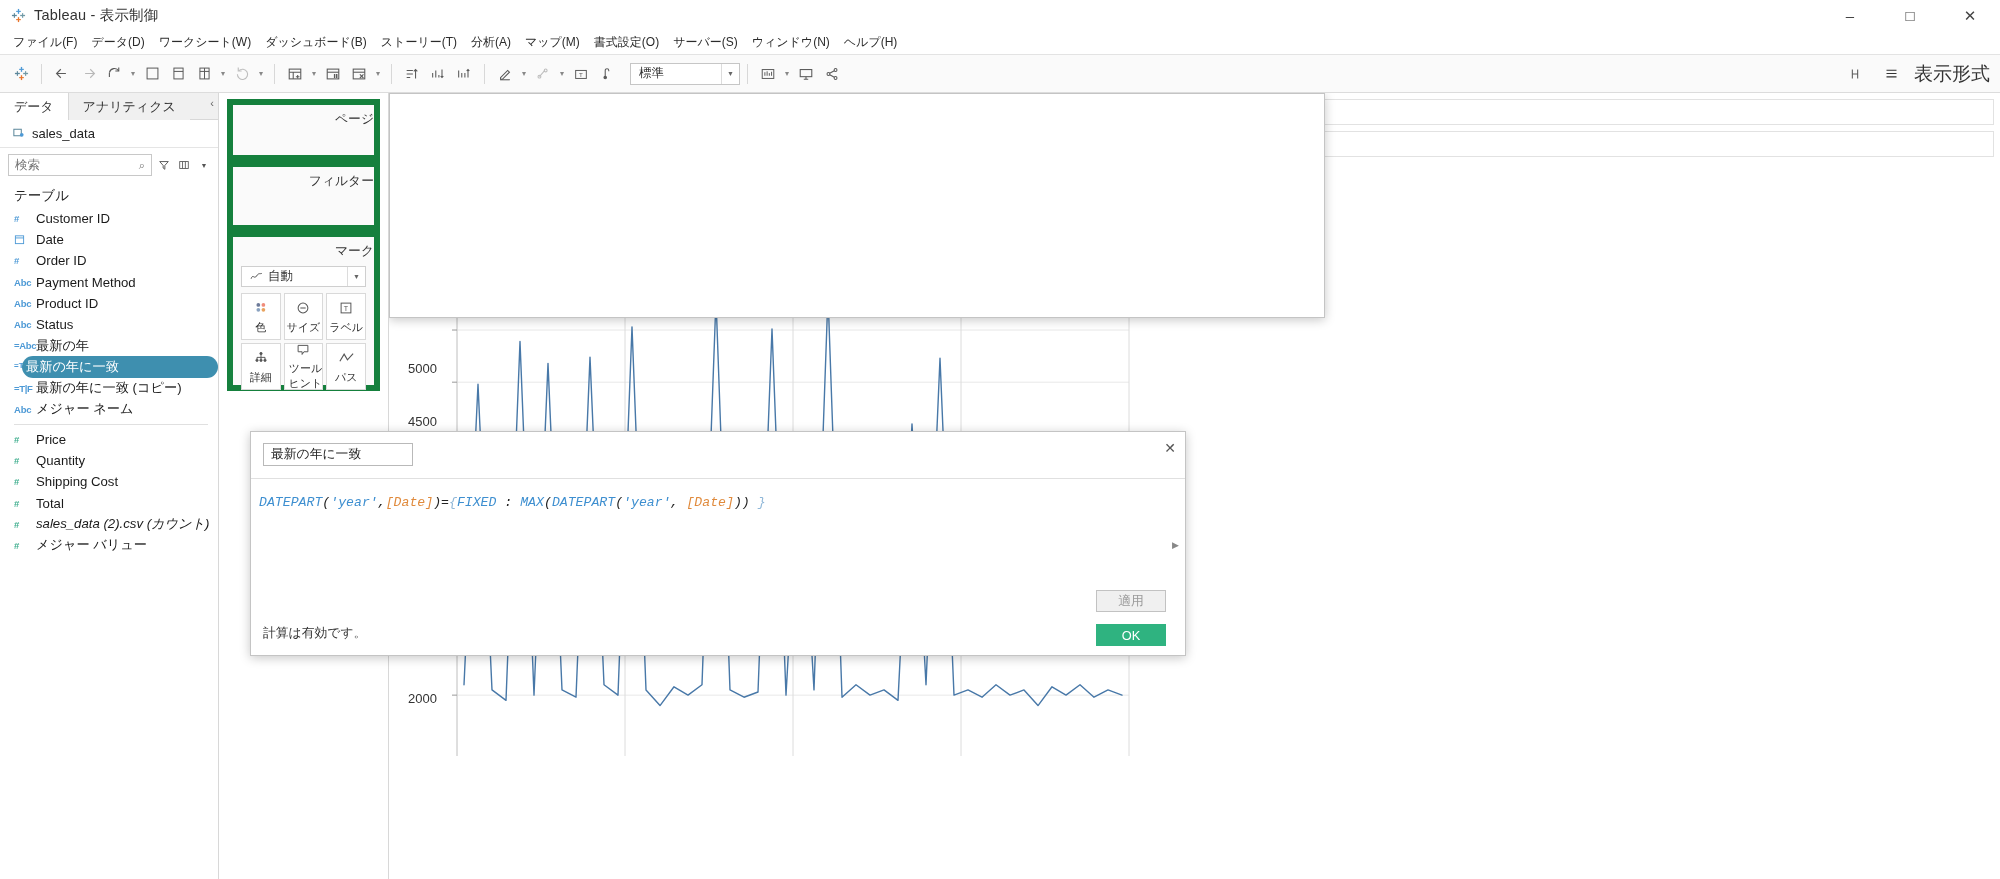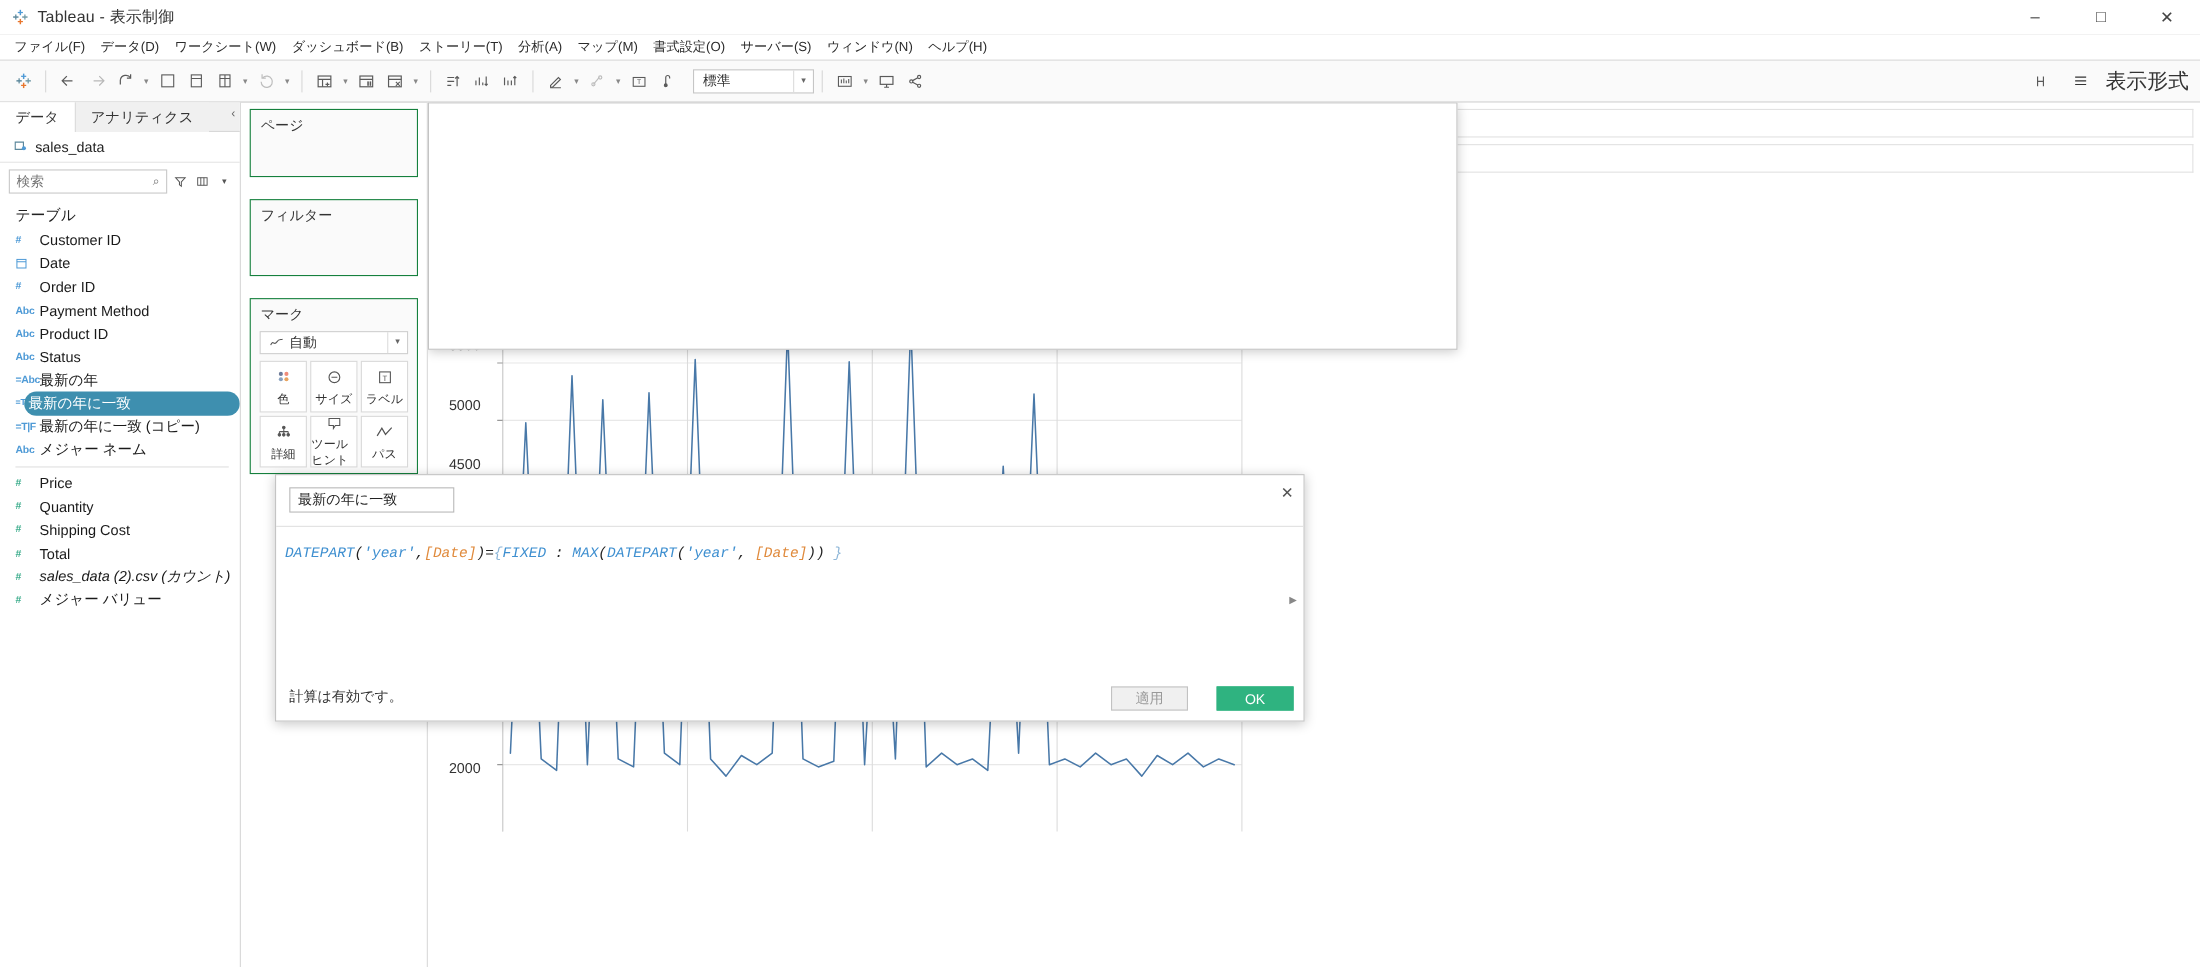--- a/index.html
+++ b/index.html
@@ -82,21 +82,21 @@
   .fi-num { color: #4e9ad6; font-weight: 700; font-size: 12px; }
   .fi-numg { color: #3fae8e; font-weight: 700; font-size: 12px; }
   .fi-abc { color: #4e9ad6; font-size: 8.5px; font-weight: 700; letter-spacing: -0.2px; }
   .fi-cal { color: #4e9ad6; font-size: 8px; font-weight: 700; letter-spacing: -0.3px; }
   .fname.italic { font-style: italic; }
   .dp-divider { height: 1px; background: #e0e0e0; margin: 4px 10px 4px 14px; }
   .sel-icon-outside { position: absolute; left: 14px; font-size: 8px; color: #4e9ad6; font-weight:700; }
 
   
   .cards { width: 170px; background: #fff; border-right: 1px solid #d8d8d8; padding: 6px 8px 0 8px; }
-  .card { border: 1px solid #15803d; background: #fafafa; margin-bottom: 20px; }
+  .card { border: 6px solid #15803d; background: #fafafa; margin-bottom: 0; text-align: right; }
   .card-title { font-size: 12.8px; color: #333; padding: 6px 0 2px 9px; }
   .card.pages { height: 62px; }
   .card.filters { height: 70px; }
   .card.marks { height: 160px; background: #fafafa; }
   .marks-type { margin: 4px 8px 6px 8px; height: 21px; border: 1px solid #cfcfcf; background: #fff;
     display:flex; align-items:center; font-size: 12.5px; color:#333; position:relative; padding-left: 8px; gap:5px;}
   .marks-type .arrow { position:absolute; right:0; top:0; width:18px; height:19px;
     border-left:1px solid #dcdcdc; display:flex; align-items:center; justify-content:center;
     font-size:7px; color:#666; }
   .marks-grid { display: grid; grid-template-columns: repeat(3, 1fr); gap: 3px; padding: 0 8px; }
@@ -136,21 +136,21 @@
   .calc-sep { height: 1px; background: #e0e0e0; margin-top: 12px; }
   .calc-formula { font-family: "Liberation Mono", "DejaVu Sans Mono", monospace; font-size: 13.2px;
     padding: 16px 0 0 8px; white-space: pre; font-style: italic; }
   .tk-fn { color: #3e8fd0; }
   .tk-str { color: #3e8fd0; }
   .tk-field { color: #e08a3c; }
   .tk-brace { color: #8fb7d8; }
   .tk-plain { color: #222; }
   .calc-arrow { position:absolute; right: 6px; top: 108px; font-size: 9px; color: #888; }
   .calc-status { position:absolute; left: 12px; bottom: 13px; font-size: 12.8px; color: #333; }
-  .calc-btns { position:absolute; right: 9px; bottom: 9px; display:flex; gap: 26px; }
+  .calc-btns { position:absolute; right: 19px; bottom: 9px; display:flex; gap: 12px; flex-direction: column; }
   .btn { width: 70px; height: 22px; display:flex; align-items:center; justify-content:center;
     font-size: 12.8px; border: 1px solid #c2c2c2; background: #f0f0f0; color: #9a9a9a; }
   .btn.ok { background: #2fb380; color: #fff; border-color: #2fb380; width: 70px; }
 </style>
 </head>
 <body>
 
 <div class="app">
 
   <div class="titlebar">

